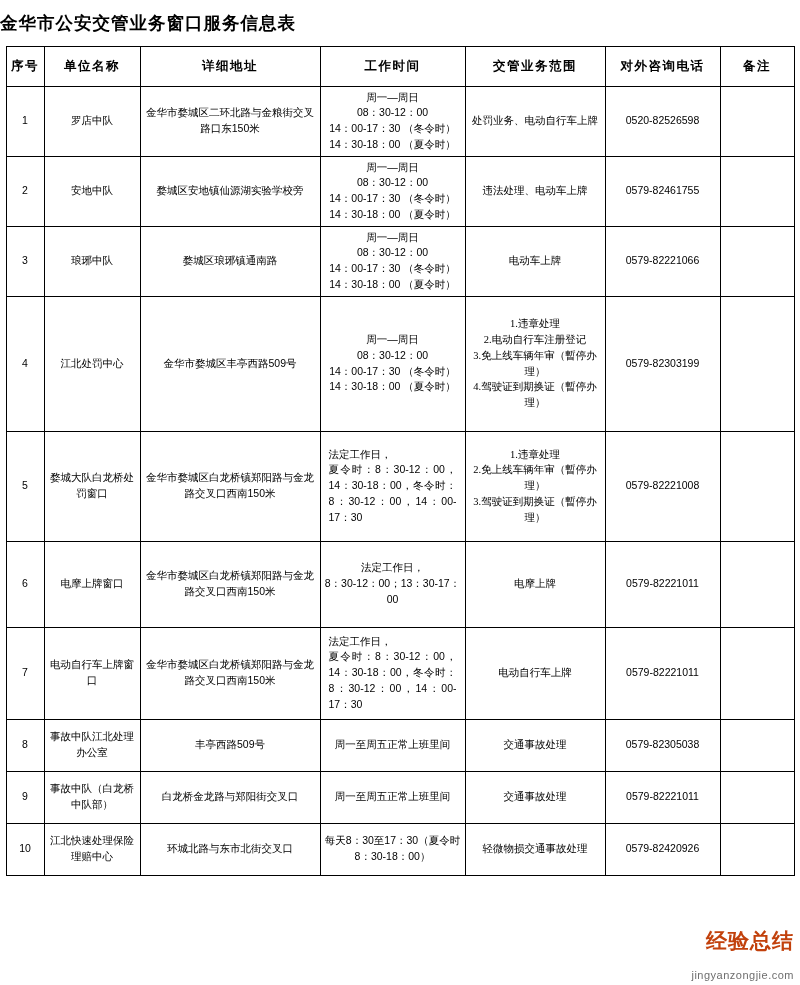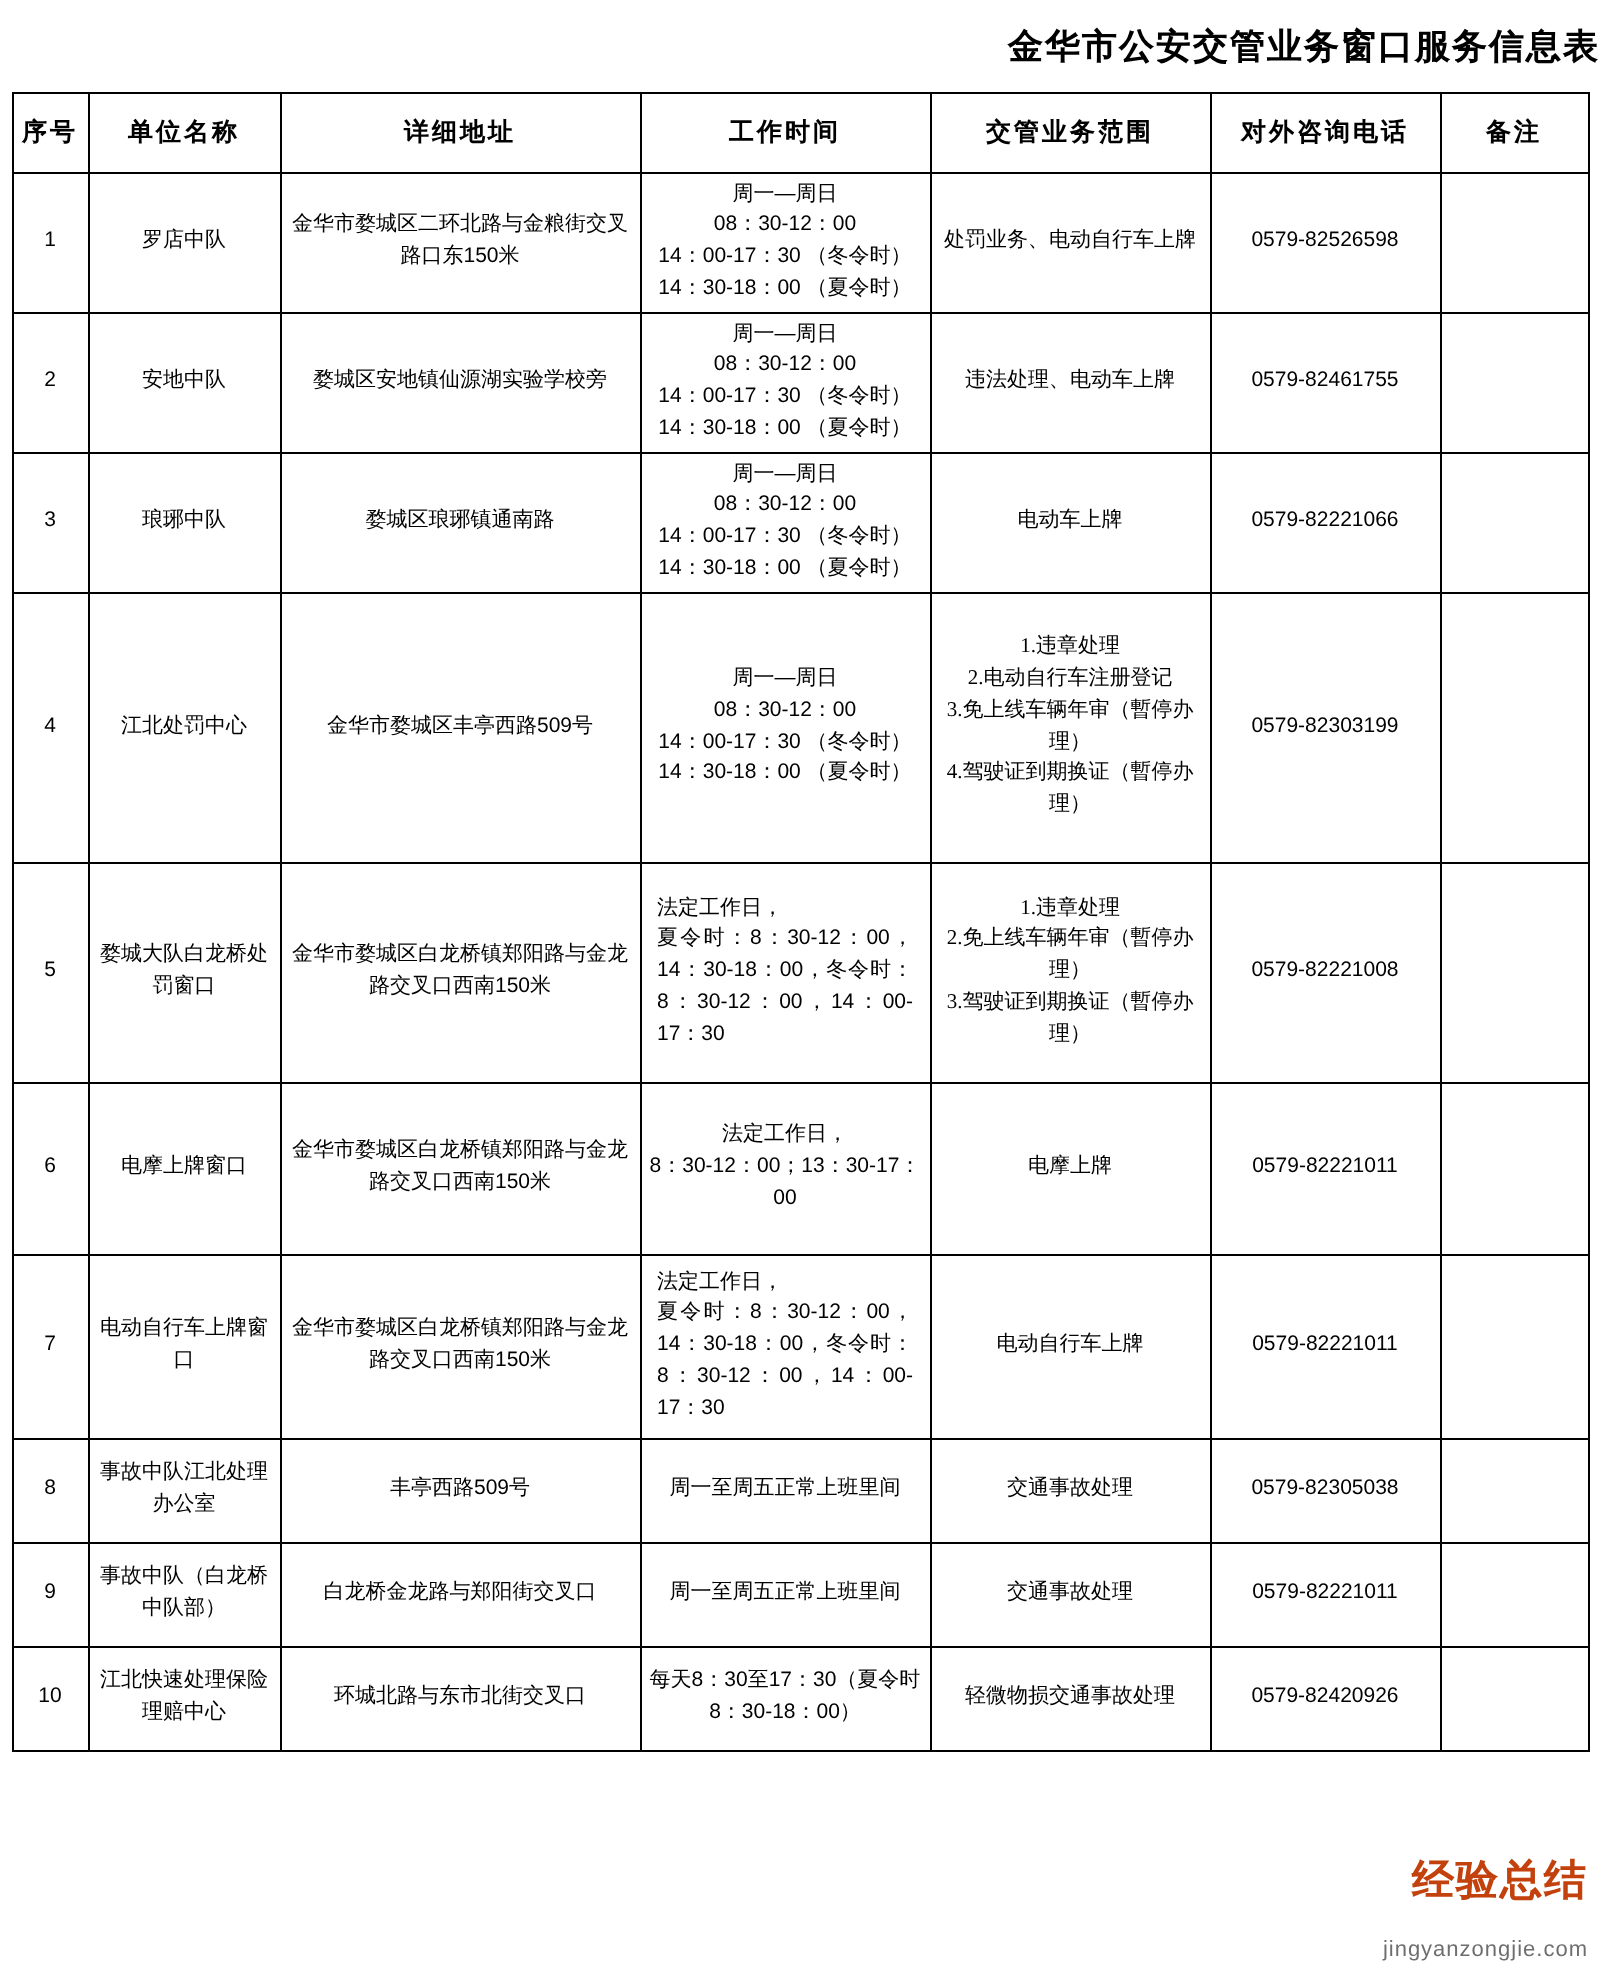--- a/index.html
+++ b/index.html
@@ -16,21 +16,21 @@
     overflow: hidden;
     position: relative;
   }
   .page {
     width: 800px;
     height: 985px;
     position: relative;
     padding: 0;
   }
   .doc-title {
-    text-align: right;
+    text-align: left;
     font-size: 17.5px;
     font-weight: bold;
     letter-spacing: 1px;
     padding: 11px 0 10px 0;
     line-height: 1.4;
   }
   table.info-table {
     border-collapse: collapse;
     width: 788px;
     margin: 0 auto;
@@ -128,21 +128,21 @@
     <tbody>
       <tr style="height:68px">
         <td class="cell-idx">1</td>
         <td class="cell-name">罗店中队</td>
         <td class="cell-addr">金华市婺城区二环北路与金粮街交叉路口东150米</td>
         <td class="cell-time multiline">周一—周日
 08：30-12：00
 14：00-17：30 （冬令时）
 14：30-18：00 （夏令时）</td>
         <td class="cell-scope scope-list">处罚业务、电动自行车上牌</td>
-        <td class="cell-phone">0579-82526598</td>
+        <td class="cell-phone">0520-82526598</td>
         <td class="cell-remark"></td>
       </tr>
       <tr style="height:68px">
         <td class="cell-idx">2</td>
         <td class="cell-name">安地中队</td>
         <td class="cell-addr">婺城区安地镇仙源湖实验学校旁</td>
         <td class="cell-time multiline">周一—周日
 08：30-12：00
 14：00-17：30 （冬令时）
 14：30-18：00 （夏令时）</td>

